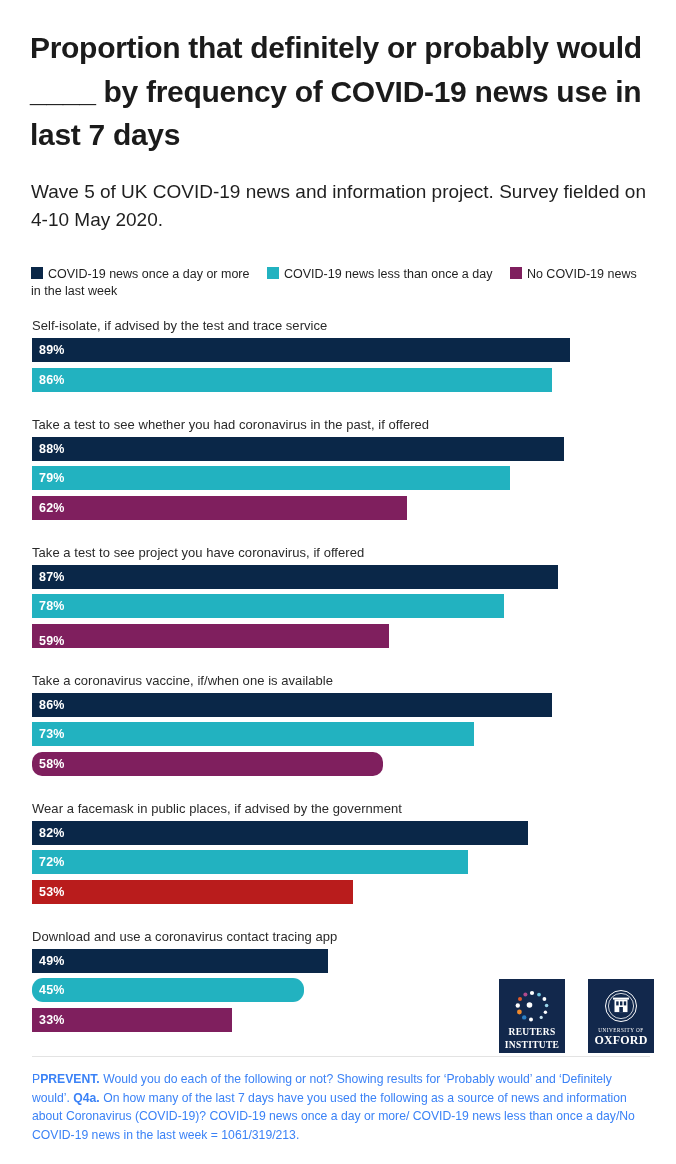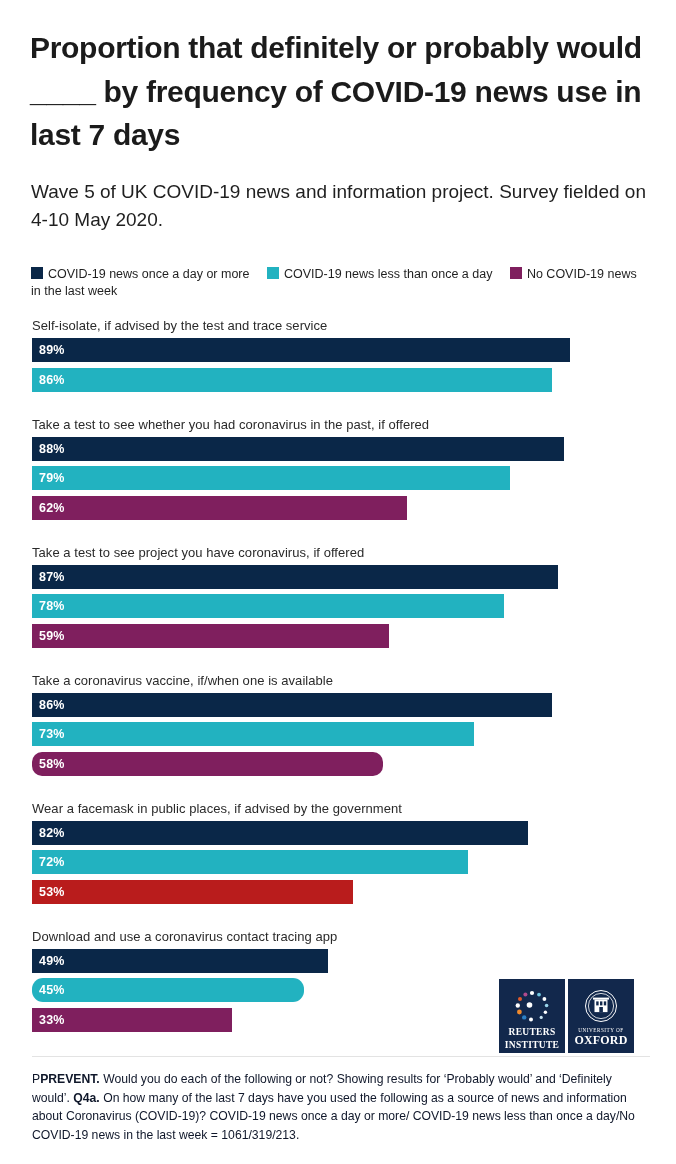--- a/index.html
+++ b/index.html
@@ -48,21 +48,21 @@
   .bar {
     position:absolute; left:0; top:0; height:24px;
     display:flex; align-items:center;
   }
   .bar-value {
     color:#ffffff; font-size:12.5px; font-weight:bold;
     padding-left:7px; letter-spacing:0.2px; white-space:nowrap;
   }
 
   
-  .logos { position:absolute; left:499px; top:979px; display:flex; gap:3px; }
+  .logos { position:absolute; left:499px; top:979px; display:flex; gap:23px; }
   .logo-tile {
     width:66px; height:74px; background:#12284c;
     display:flex; flex-direction:column; align-items:center;
     justify-content:flex-start; padding-top:8px; box-sizing:border-box;
   }
   .logo-mark { height:38px; display:flex; align-items:center; justify-content:center; }
   .logo-text {
     color:#ffffff; text-align:center; font-family:"Liberation Serif", serif;
     line-height:1.12; letter-spacing:0.3px;
   }
@@ -70,21 +70,21 @@
   .logo-text.oxford-small { font-size:5.2px; letter-spacing:0.5px; margin-top:3px; }
   .logo-text.oxford-big { font-size:12px; font-weight:bold; letter-spacing:0.2px; }
 
   
   .divider {
     position:absolute; left:32px; top:1056px; width:618px;
     height:1px; background:#e3e3e3;
   }
   .footnote {
     position:absolute; left:32px; top:1070px; width:616px;
-    font-size:12.2px; line-height:1.52; color:#0f172a;
+    font-size:12.2px; line-height:1.52; color:#3b82f6;
   }
 </style>
 </head>
 <body>
 
 <div class="page">
 
   <div class="title">Proportion that definitely or probably would ____ by frequency of COVID-19 news use in last 7 days</div>
 
   <div class="subtitle">Wave 5 of UK COVID-19 news and information project. Survey fielded on 4-10 May 2020.</div>
@@ -142,21 +142,21 @@
             <div class="bar" style="background: rgb(10, 39, 72); width: 526.35px;">
               <span class="bar-value">87%</span>
             </div>
           </div>
           <div class="bar-row">
             <div class="bar" style="background: rgb(34, 178, 192); width: 471.9px;">
               <span class="bar-value">78%</span>
             </div>
           </div>
           <div class="bar-row">
-            <div class="bar" style="background: rgb(127, 31, 94); width: 356.95px;">
+            <div class="bar" style="background: rgb(127, 31, 94); width: 356.95px; align-items: flex-end;">
               <span class="bar-value">59%</span>
             </div>
           </div>
         </div>
       </div>
       <div class="group">
         <div class="group-label">Take a coronavirus vaccine, if/when one is available</div>
         <div class="bars">
           <div class="bar-row">
             <div class="bar" style="background: rgb(10, 39, 72); width: 520.3px;">

